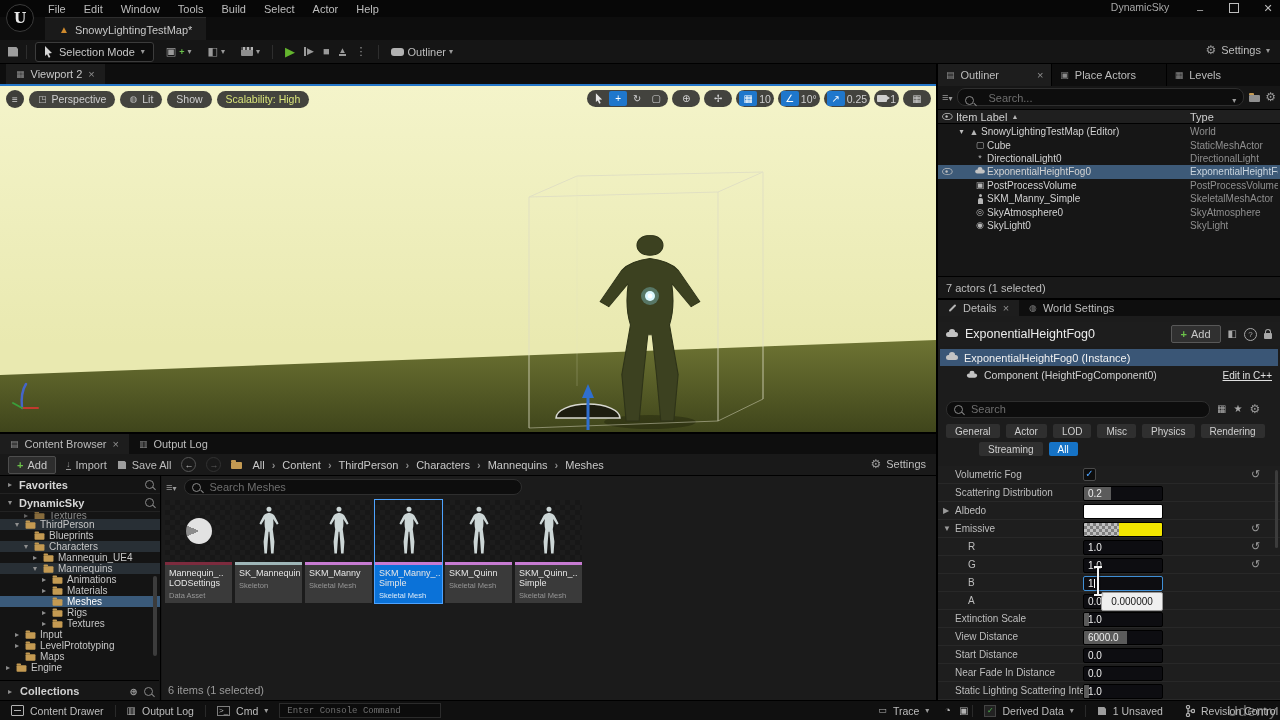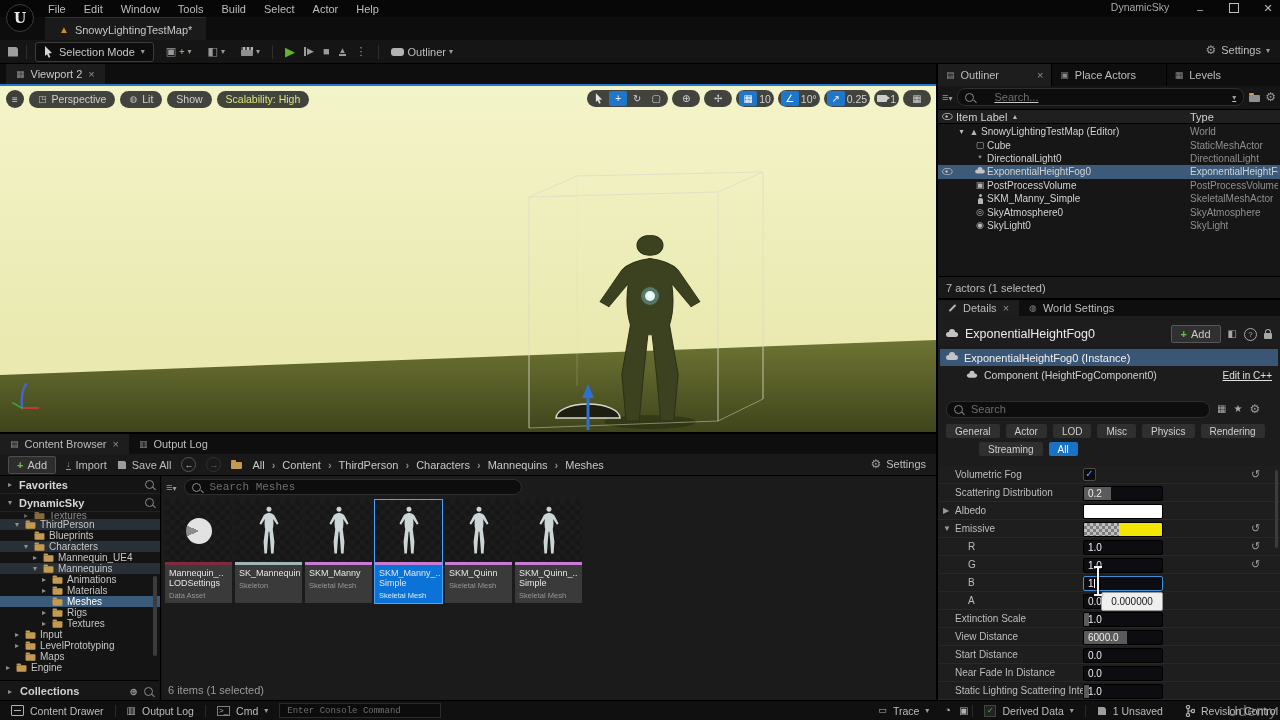--- a/index.html
+++ b/index.html
@@ -95,42 +95,42 @@
   .tsec .i-mag{margin-left:auto;}
   .trow{display:flex;align-items:center;gap:4px;height:11px;font-size:10px;color:#c6c6c6;white-space:nowrap;}
   .trow.sel{background:#3a5a7a;color:#fff;}
   .trow.lit{background:rgba(85,105,125,.32);}
   .trow.clip{height:7px;overflow:hidden;opacity:.65;}
   .tarrow{width:8px;color:#8f8f8f;font-size:8px;text-align:center;flex:none;}
   #cb-collections{position:absolute;left:0;top:204px;width:159px;height:21px;border-top:1px solid #000;background:#171717;display:flex;align-items:center;gap:6px;padding:0 6px;box-sizing:border-box;color:#d0d0d0;font-weight:bold;}
   #cb-tree-scroll{position:absolute;left:153px;top:100px;width:4px;height:80px;background:#3c3c3c;border-radius:2px;}
   #cb-assets{position:absolute;left:162px;top:0;width:774px;height:226px;background:#1b1b1b;}
   #cb-filter-row{position:absolute;left:4px;top:3px;display:flex;align-items:center;gap:8px;}
-  #cb-search{width:322px;height:14px;background:#0d0d0d;border:1px solid #2e2e2e;border-radius:8px;display:flex;align-items:center;gap:6px;padding:0 7px;font-family:Liberation Mono, monospace;}
+  #cb-search{width:322px;height:14px;background:#0d0d0d;border:1px solid #2e2e2e;border-radius:8px;display:flex;align-items:center;gap:6px;padding:0 7px;}
   #cb-tiles{position:absolute;left:3px;top:24px;display:flex;gap:3px;}
   .tile{width:67px;}
   .tile .thumb{height:62px;background:#171717;background-image:linear-gradient(45deg,#1c1c1c 25%,transparent 25%,transparent 75%,#1c1c1c 75%),linear-gradient(45deg,#1c1c1c 25%,transparent 25%,transparent 75%,#1c1c1c 75%);background-size:10px 10px;background-position:0 0,5px 5px;display:flex;align-items:center;justify-content:center;}
   .tile .accent{height:3px;}
   .tile .tlabel{height:38px;background:#3a3a3a;padding:3px 4px;box-sizing:border-box;}
   .tile .tname{font-size:9px;line-height:10px;color:#e6e6e6;}
   .tile .ttype{font-size:7.5px;color:#979797;margin-top:3px;}
   .tile.sel{outline:1px solid #4da3ff;}
   .tile.sel .tlabel{background:#0b72d8;}
   .tile.sel .ttype{color:#dcebf8;}
   .pie{width:26px;height:26px;border-radius:50%;background:conic-gradient(#e2e2e2 0 245deg,#8c8c8c 245deg 295deg,#e2e2e2 295deg 360deg);}
   #cb-status{position:absolute;left:6px;top:208px;color:#9a9a9a;}
 
   
   #col-div{left:936px;top:64px;width:2px;height:636px;background:#000;}
   #pane-outliner{left:938px;top:64px;width:342px;height:234px;background:#161616;}
   #o-tabs{position:absolute;left:0;top:0;width:342px;height:22px;display:flex;background:#0e0e0e;}
   .o-tab{flex:1;display:flex;align-items:center;gap:6px;padding:0 8px;color:#bdbdbd;border-left:1px solid #000;}
   .o-tab.active{background:#1d1d1d;border-left:none;}
   #o-search-row{position:absolute;left:0;top:24px;width:342px;height:18px;display:flex;align-items:center;gap:5px;padding:0 4px;box-sizing:border-box;}
-  #o-search{flex:1;height:16px;background:#0d0d0d;border:1px solid #2e2e2e;border-radius:8px;display:flex;align-items:center;gap:18px;padding:0 7px;text-decoration:underline;}
+  #o-search{flex:1;height:16px;background:#0d0d0d;border:1px solid #2e2e2e;border-radius:8px;display:flex;align-items:flex-end;gap:12px;padding:0 7px;}
   #o-header{position:absolute;left:0;top:45px;width:342px;height:15px;background:#1f1f1f;border-top:1px solid #000;border-bottom:1px solid #000;display:flex;align-items:center;box-sizing:border-box;}
   #outliner-rows{position:absolute;left:0;top:61px;width:342px;}
   .olrow{position:relative;display:flex;align-items:center;height:13.4px;font-size:10px;}
   .olrow.sel{background:#3d5a78;}
   .eyecell{width:18px;display:flex;justify-content:center;flex:none;transform:scale(.8);}
   .olarrow{width:11px;color:#bdbdbd;font-size:8px;flex:none;text-align:center;}
   .olicon{width:14px;display:flex;justify-content:center;color:#b5b5b5;font-size:9px;flex:none;}
   .olrow.child .olarrow{width:17px;}
   .ollabel{color:#d2d2d2;white-space:nowrap;}
   .oltype{position:absolute;left:252px;color:#8f8f8f;white-space:nowrap;overflow:hidden;max-width:88px;}

